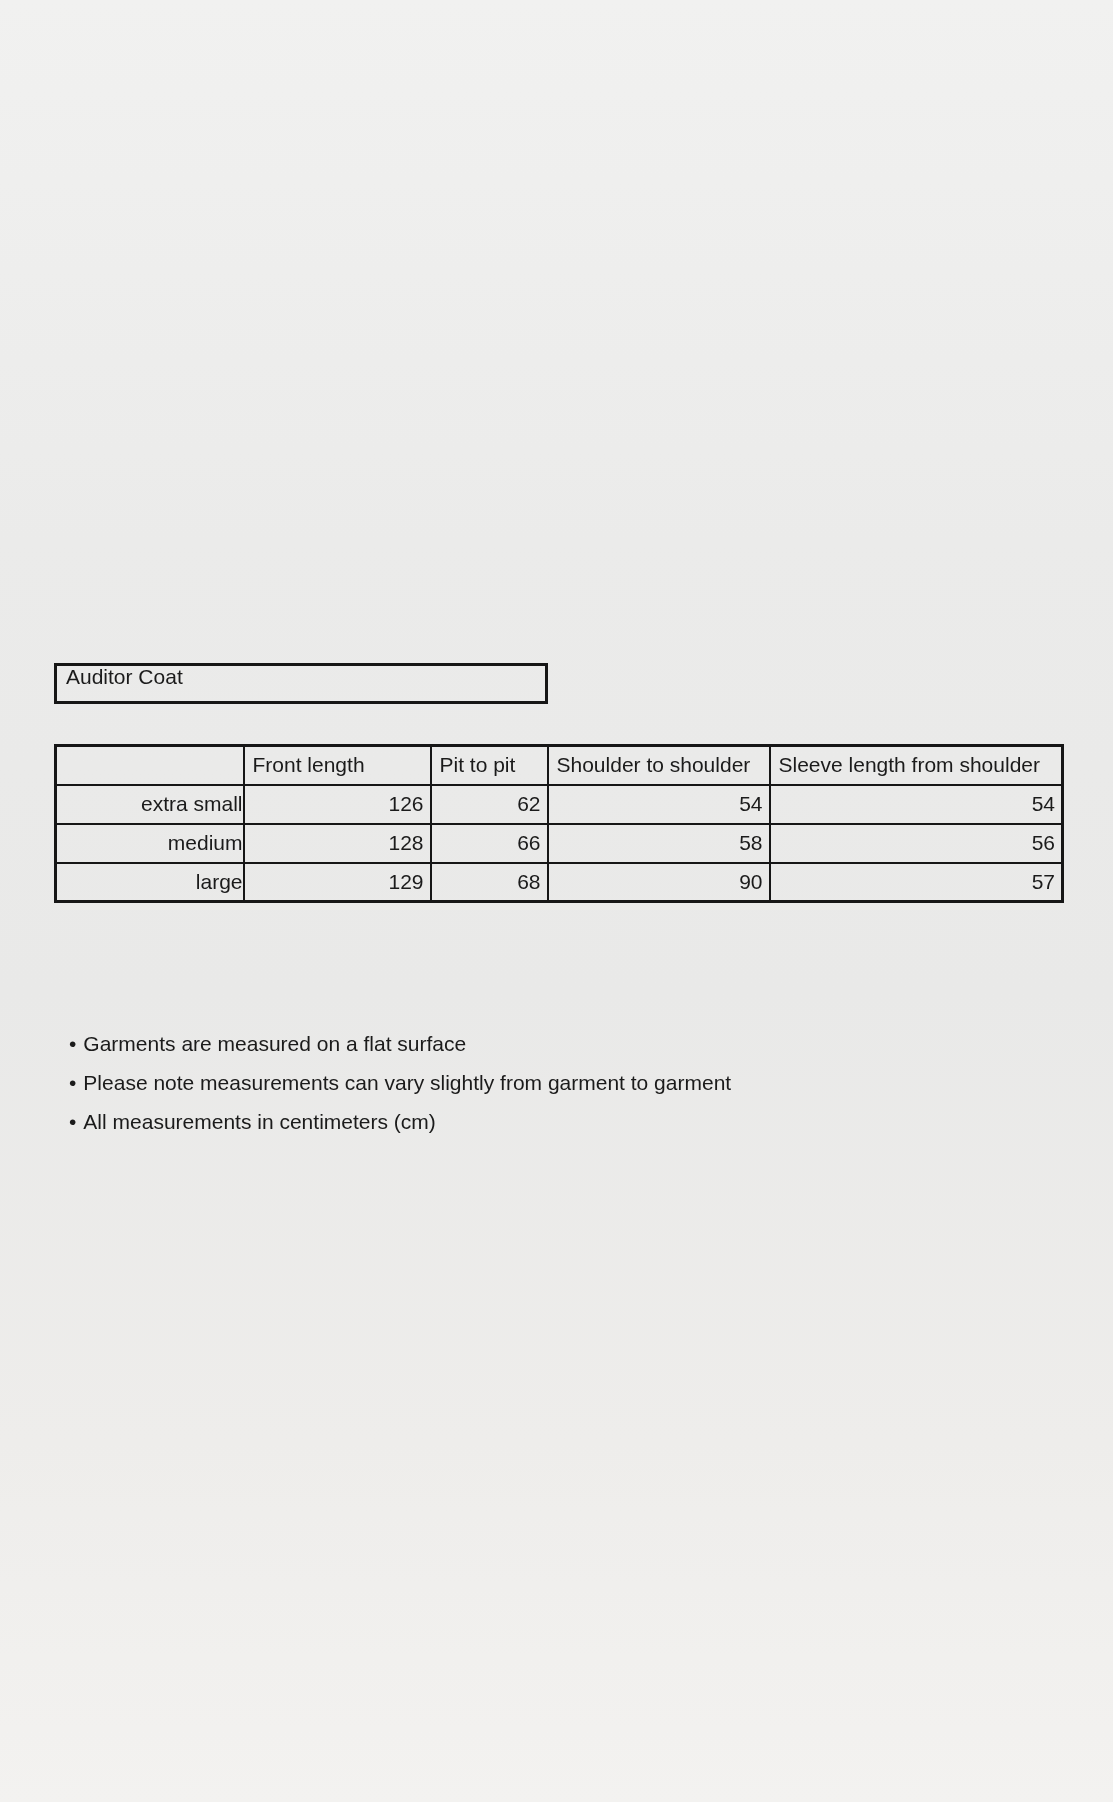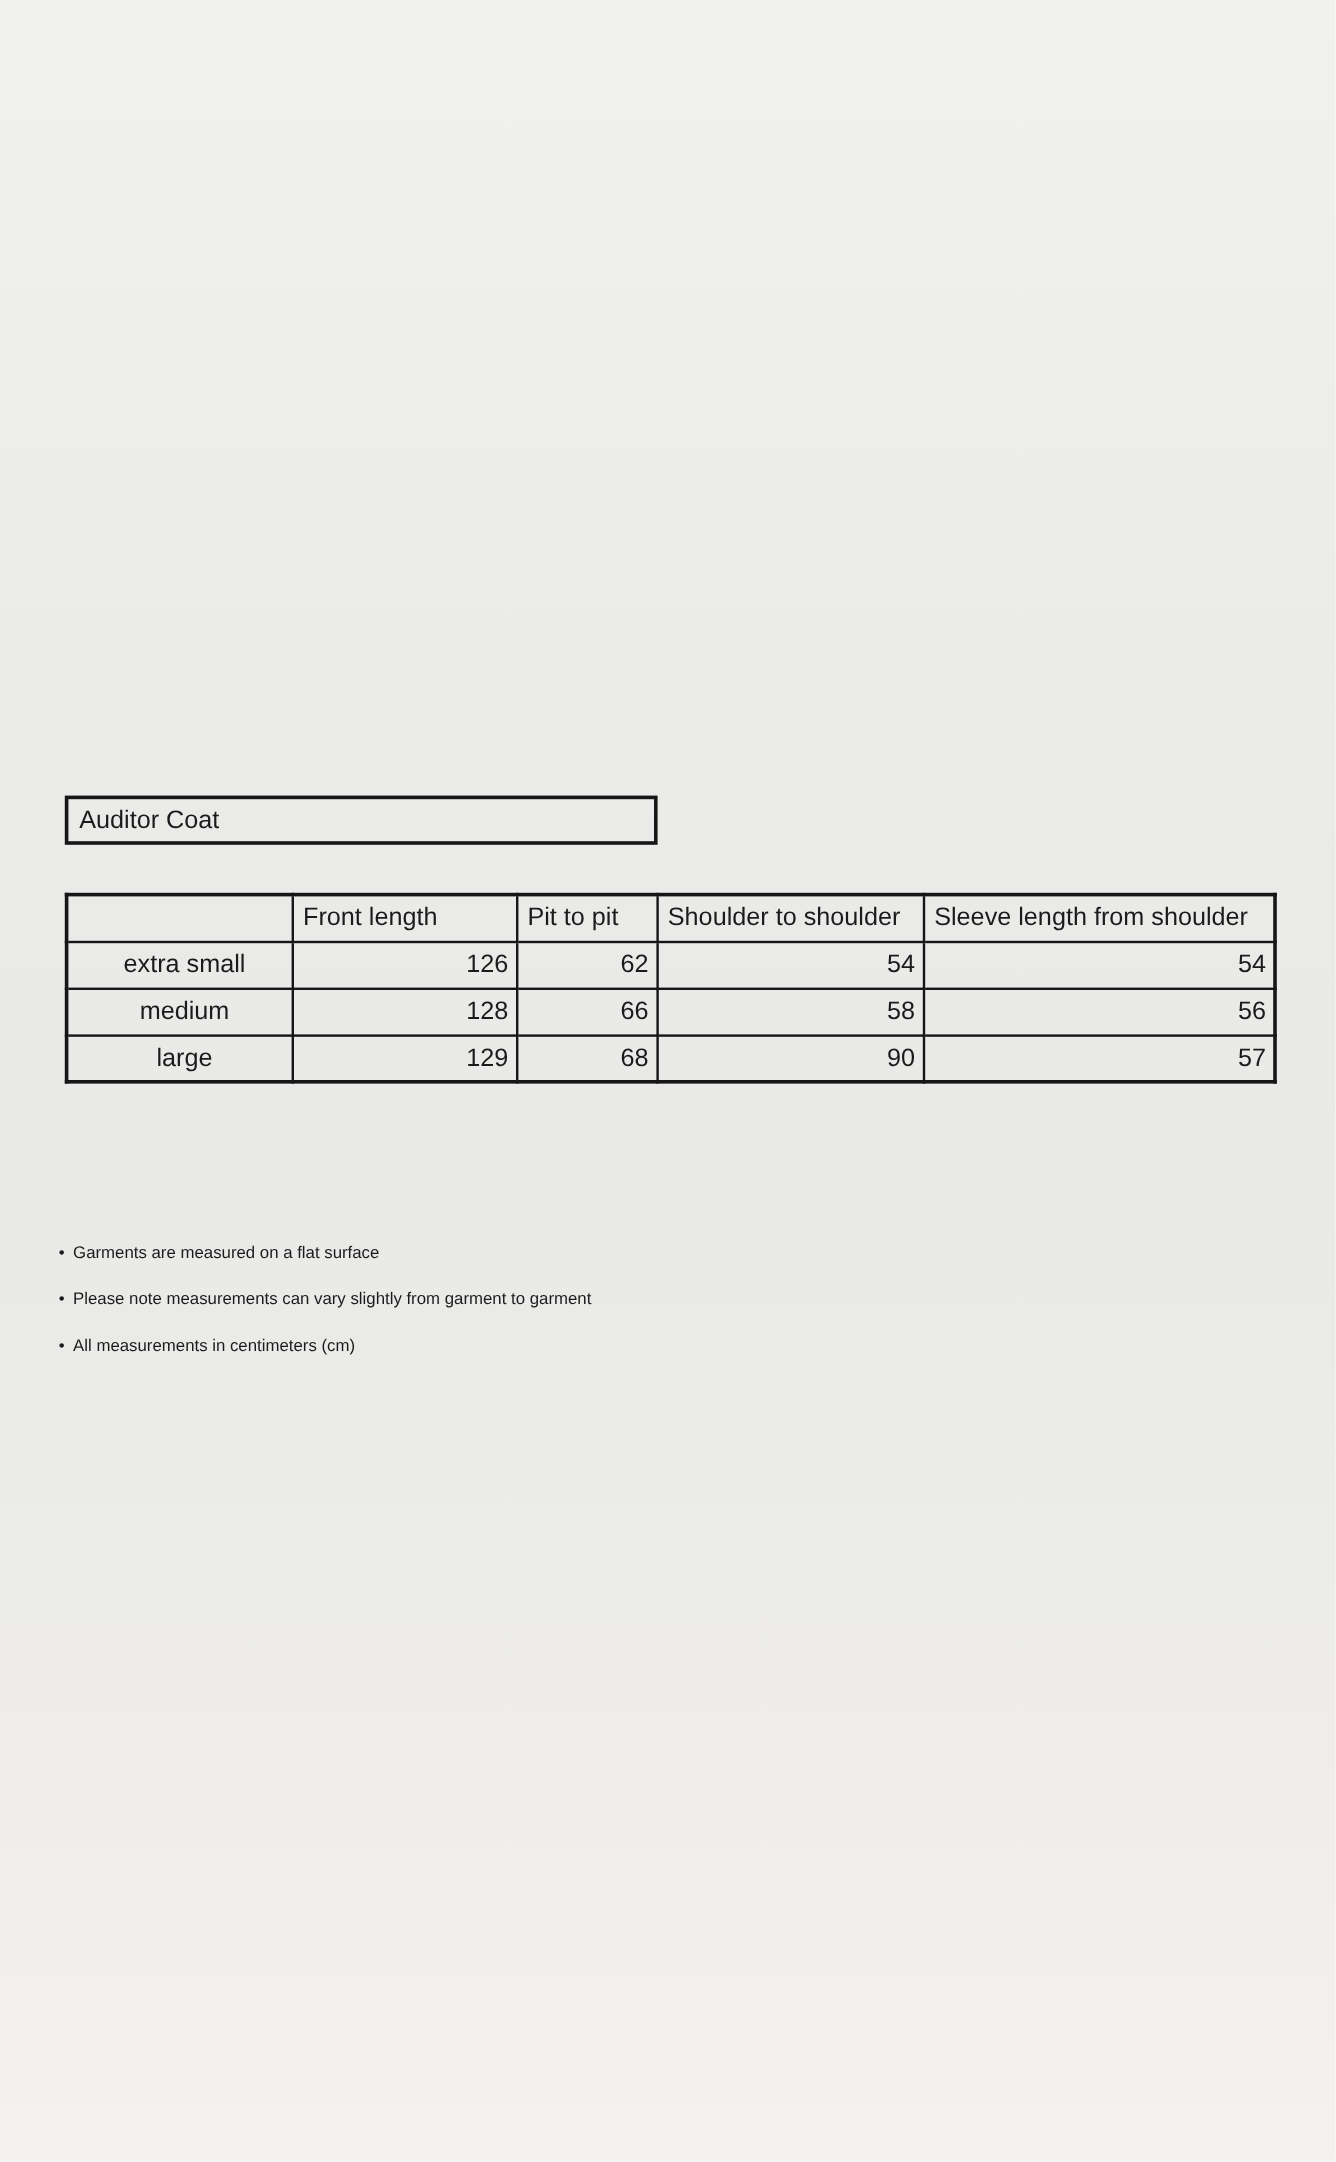--- a/index.html
+++ b/index.html
@@ -21,21 +21,20 @@
   }
   .title-box {
     position: absolute;
     left: 54px;
     top: 663px;
     width: 494px;
     height: 41px;
     border: 3px solid #161616;
     box-sizing: border-box;
     display: flex;
-    align-items: center;
     padding-left: 9px;
     font-size: 21px;
     line-height: 1;
   }
   table.size-chart {
     position: absolute;
     left: 54px;
     top: 744px;
     width: 1007px;
     border-collapse: collapse;
@@ -56,33 +55,33 @@
   }
   table.size-chart {
     border: 3px solid #161616;
   }
   table.size-chart th {
     text-align: left;
     padding-left: 8px;
     padding-right: 4px;
   }
   table.size-chart td.size-name {
-    text-align: center;
+    text-align: right;
     padding-left: 8px;
   }
   table.size-chart td.measure {
     text-align: right;
     padding-right: 6px;
     margin-left: 24px;
   }
   .notes {
     position: absolute;
-    left: 49px;
+    left: 69px;
     top: 1024px;
-    font-size: 14px;
+    font-size: 21px;
     line-height: 39px;
   }
   .note-line {
     white-space: nowrap;
   }
   .note-bullet {
     display: inline-block;
     margin-right: 7px;
   }
 </style>

